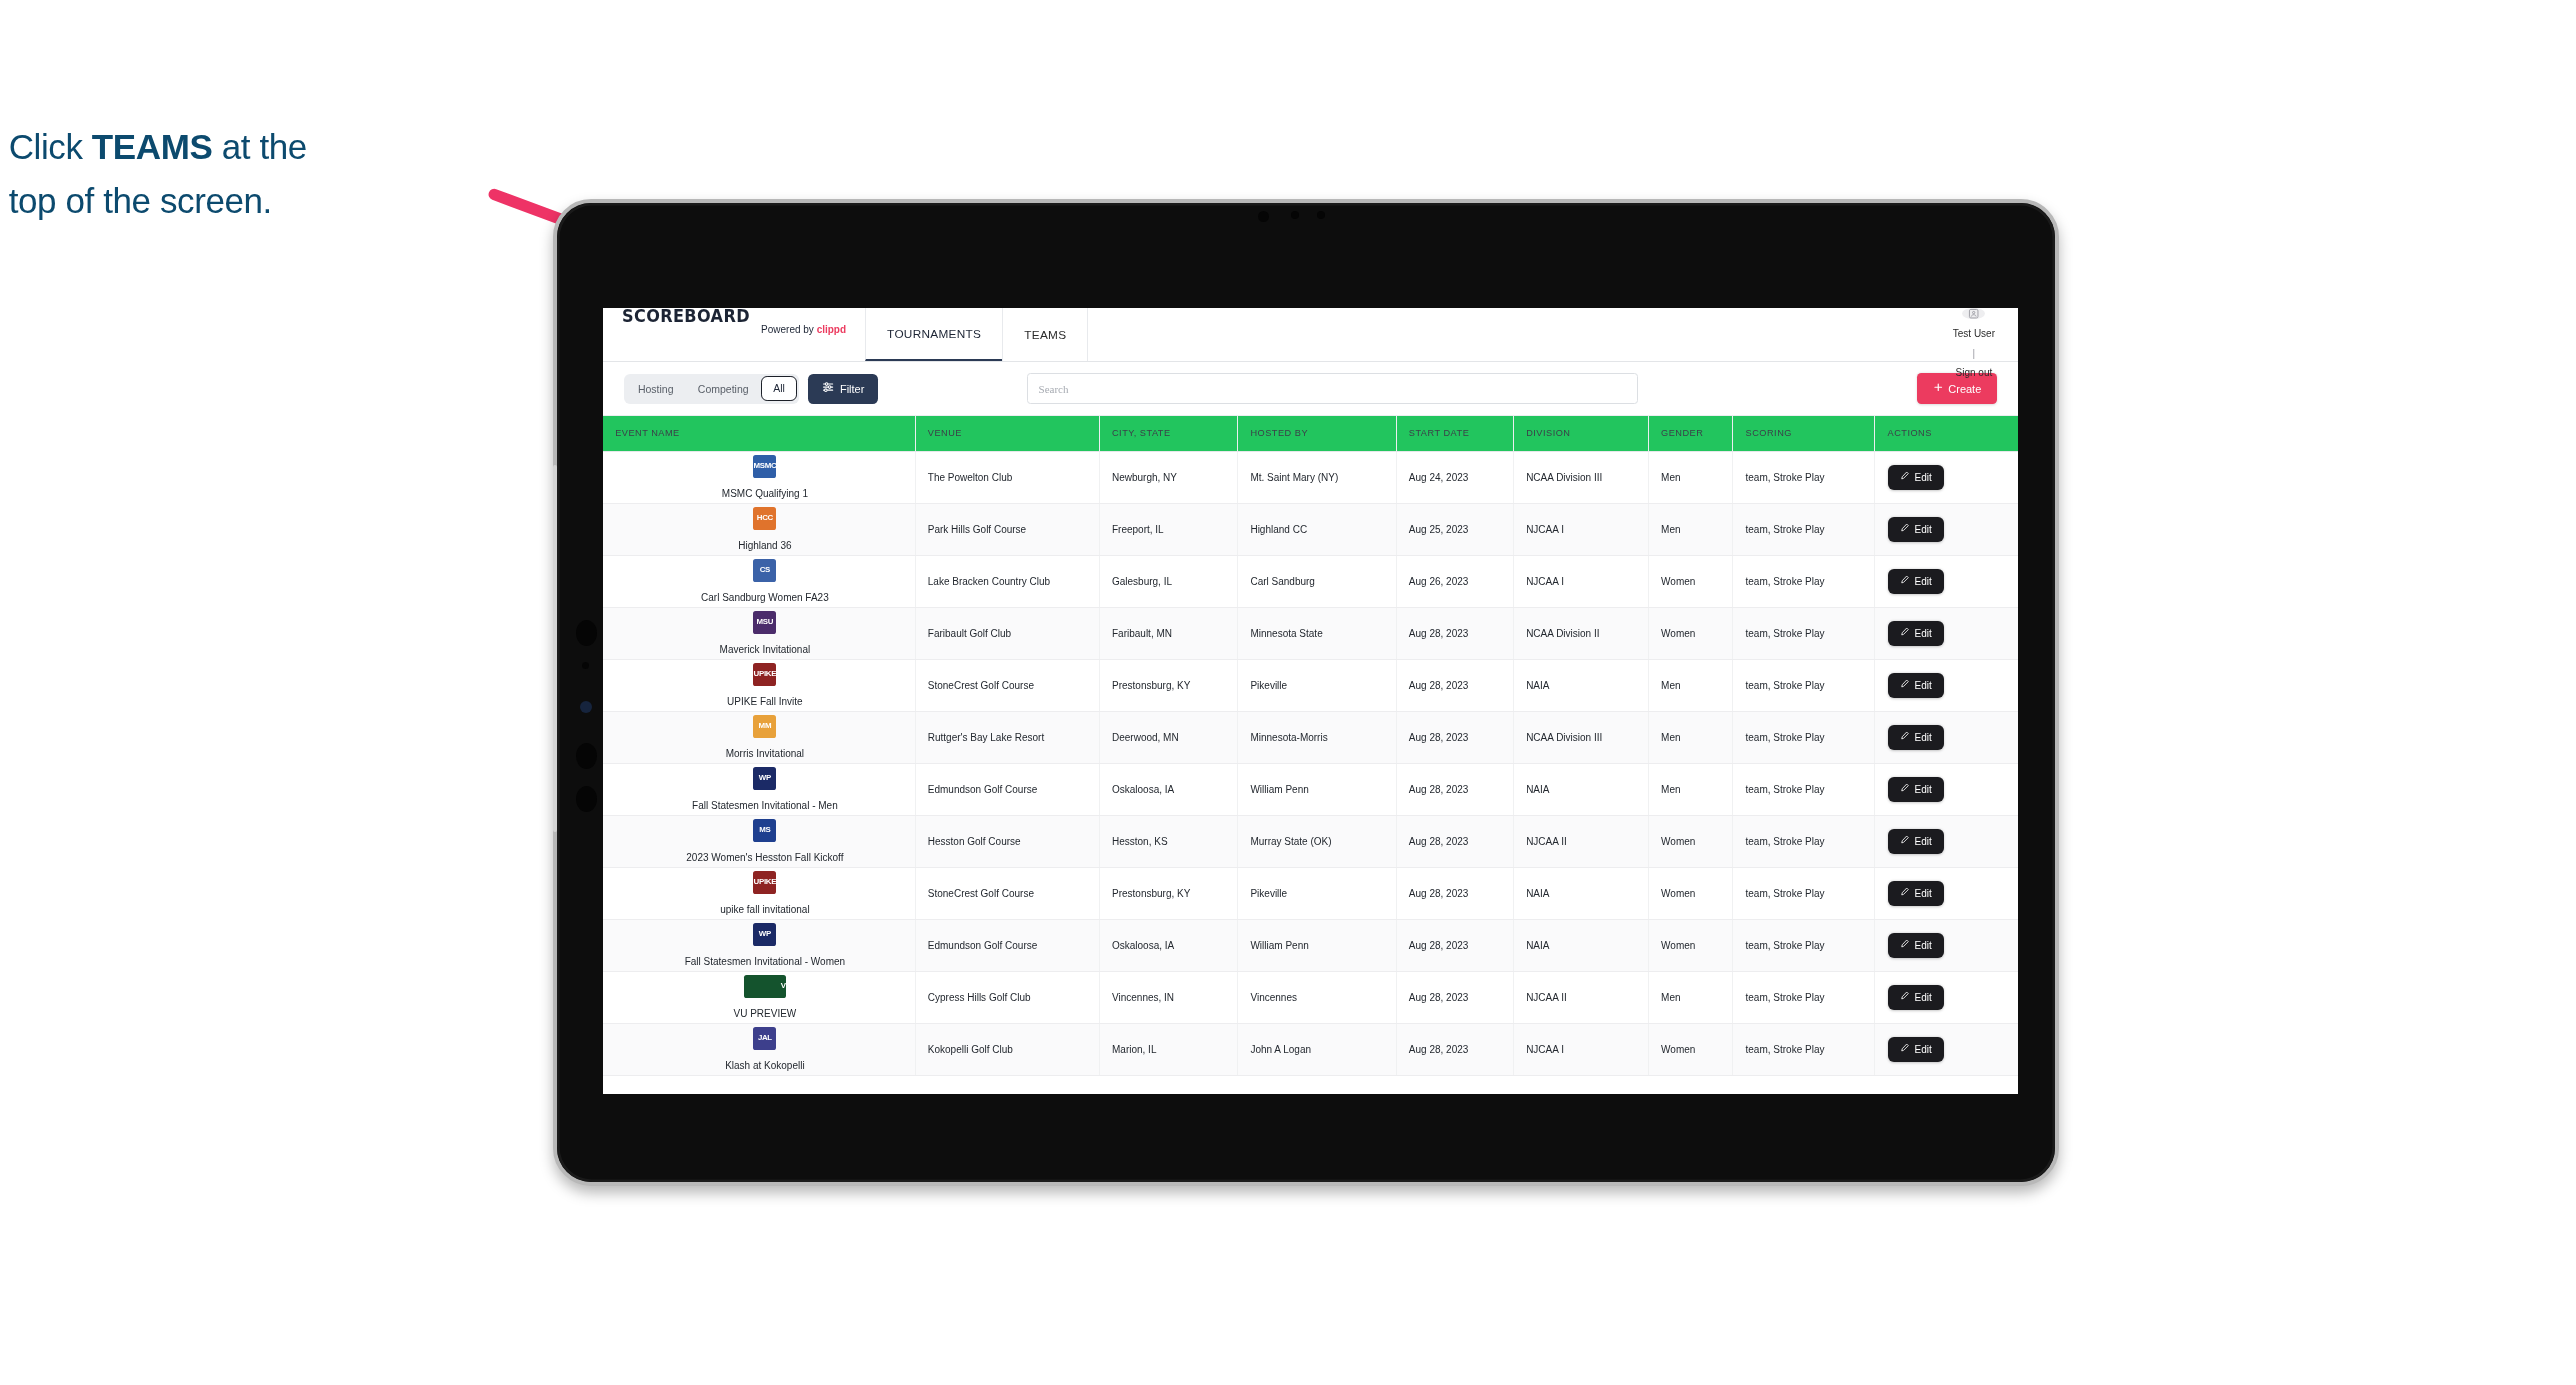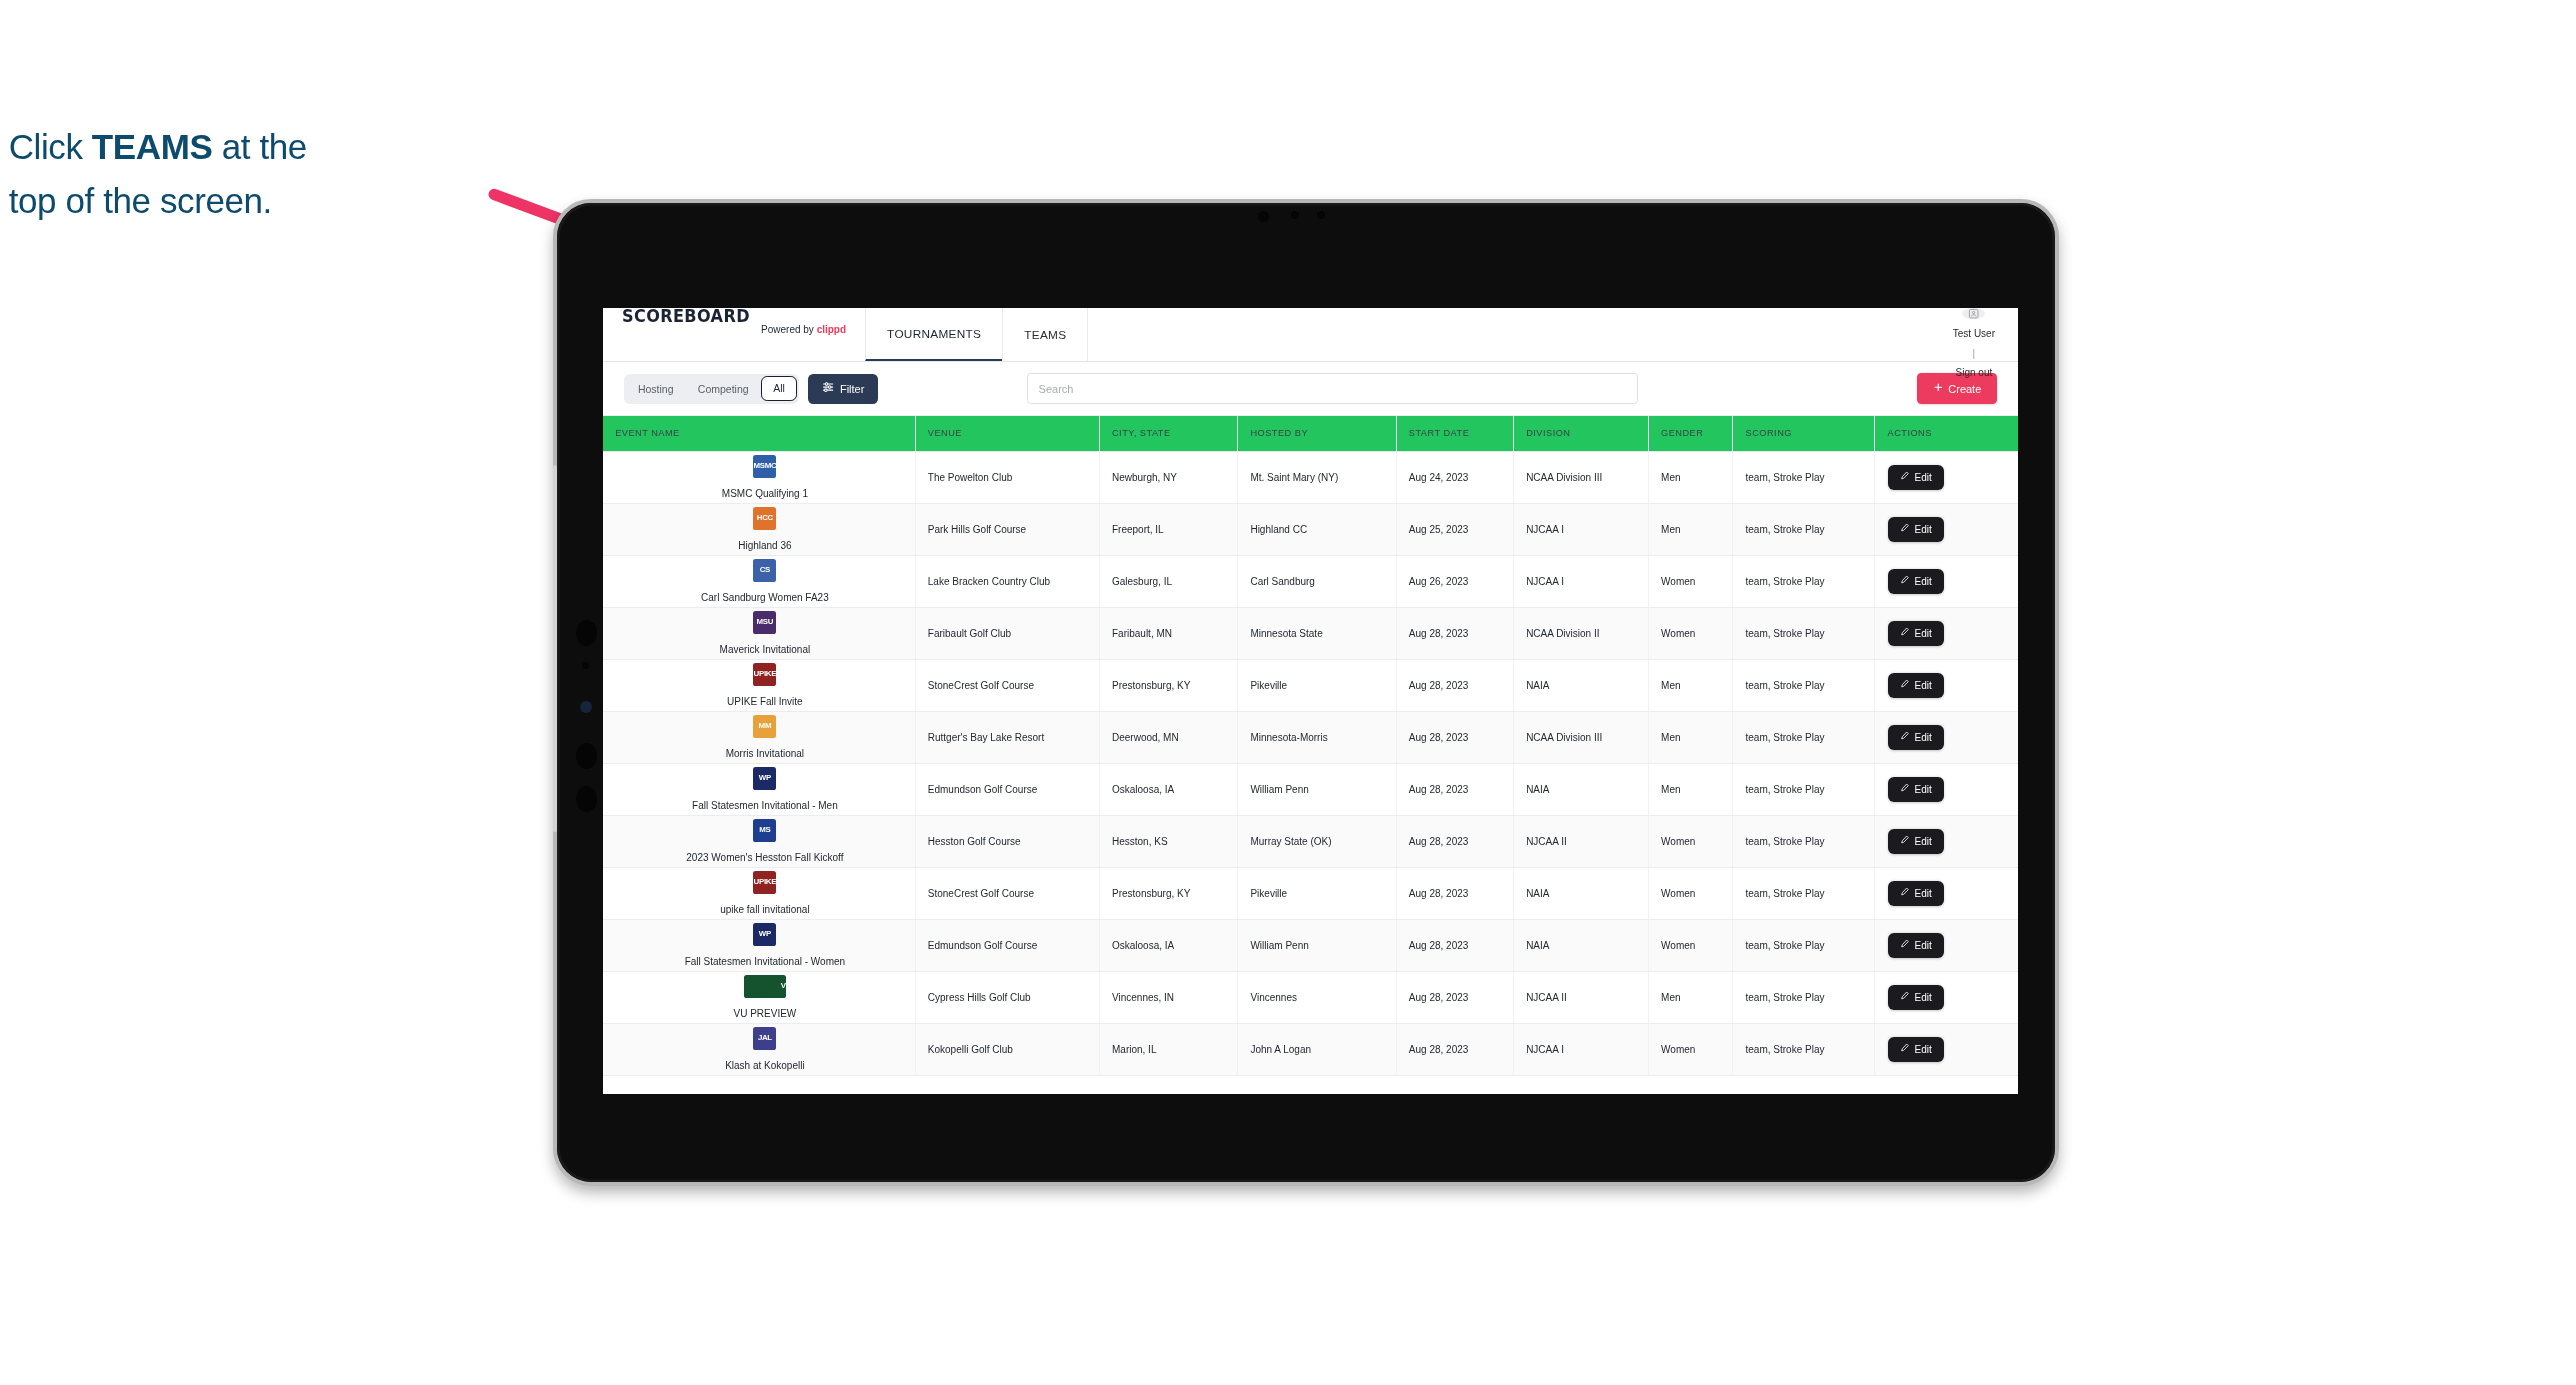--- a/index.html
+++ b/index.html
@@ -140,21 +140,21 @@
   }
   .search-box {
     margin-left: 140px;
     width: 611px; height: 31px;
     border: 0.9px solid #dcdfe3; border-radius: 3.5px;
     background: #fff; display: flex; align-items: center; padding: 0 10.5px;
   }
   .search-box input {
     border: none; outline: none; width: 100%;
     font-size: 11px; color: #1c2434;
-    font-family: Liberation Sans, sans-serif; background: transparent;
+    font-family: Liberation Serif, serif; background: transparent;
   }
   .search-box input::placeholder { color: #a7abb2; }
   .create-btn {
     margin-left: auto;
     height: 31px; background: #ec3b5f; color: #fff;
     border: none; border-radius: 4.4px;
     display: flex; align-items: center; justify-content: center; gap: 5.2px;
     padding: 0 15.7px; font-size: 11px; cursor: pointer;
     font-family: "Liberation Sans", sans-serif;
     box-shadow: 0 0.9px 2.6px rgba(0,0,0,0.15);

